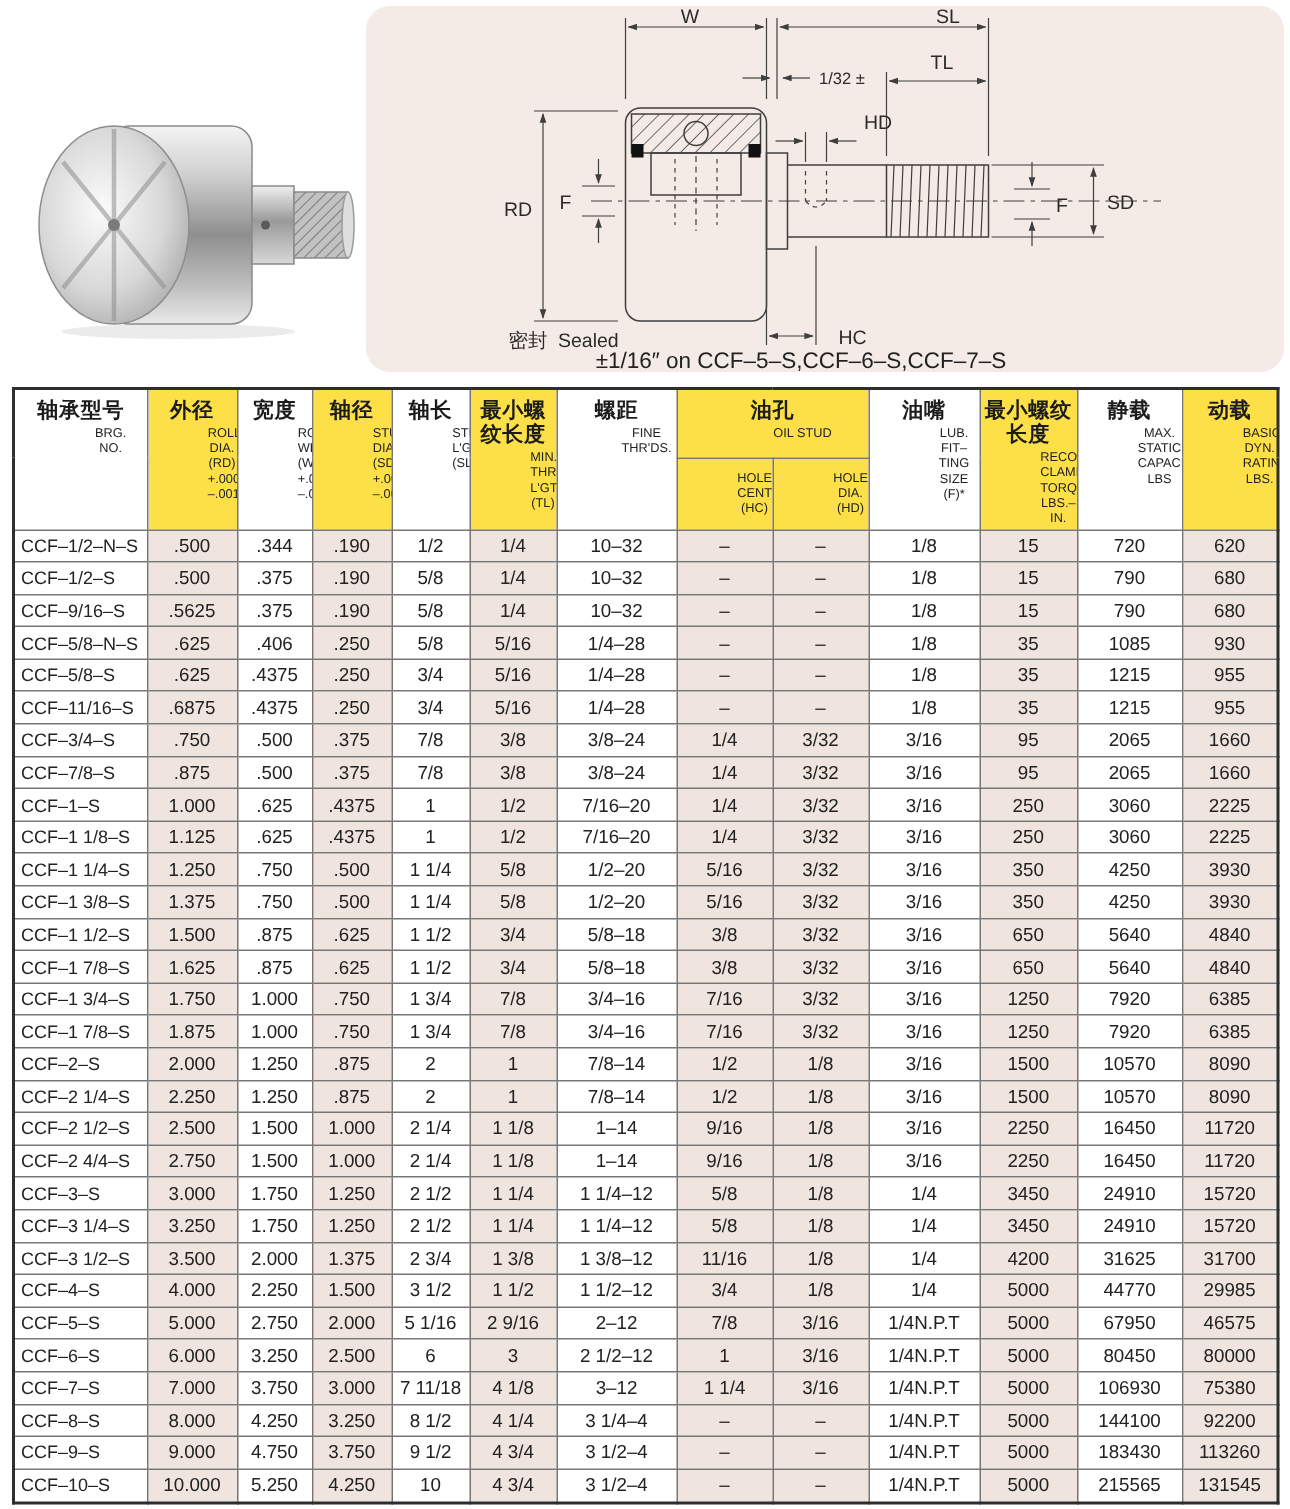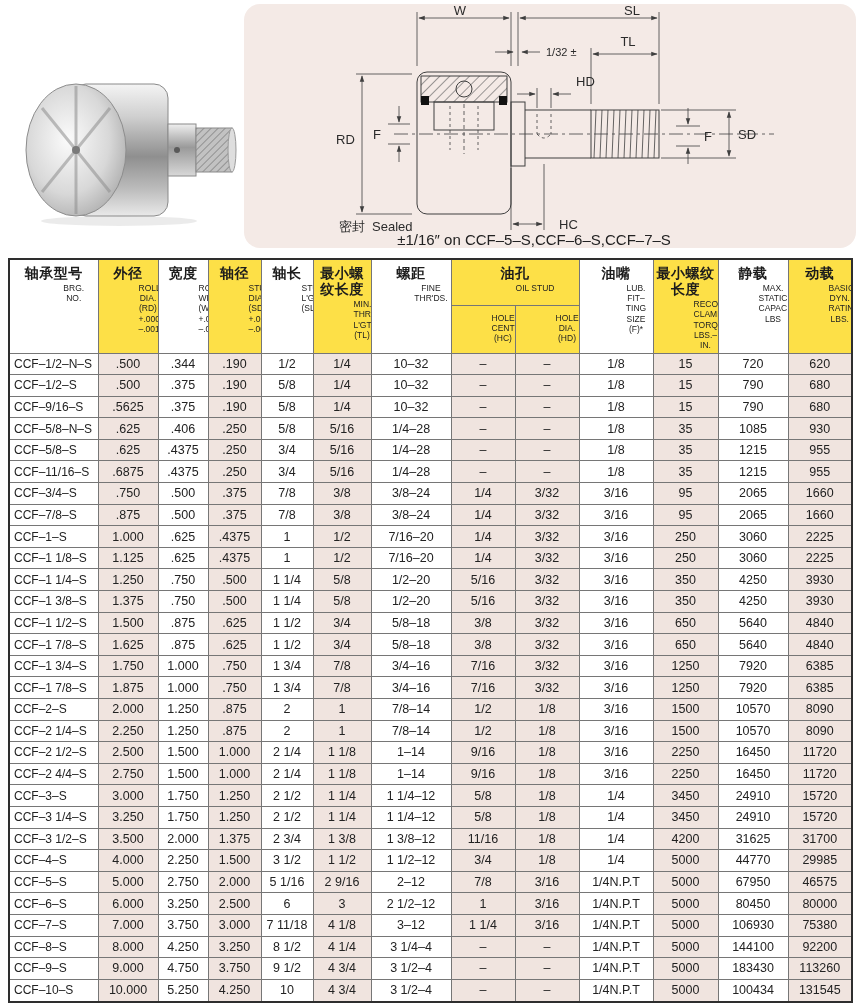--- a/index.html
+++ b/index.html
@@ -750,17 +750,17 @@
         <td>10.000</td>
         <td>5.250</td>
         <td>4.250</td>
         <td>10</td>
         <td>4 3/4</td>
         <td>3 1/2–4</td>
         <td>–</td>
         <td>–</td>
         <td>1/4N.P.T</td>
         <td>5000</td>
-        <td>100434</td>
+        <td>215565</td>
         <td>131545</td>
       </tr>
     </tbody>
 </table>
 
 </body></html>

